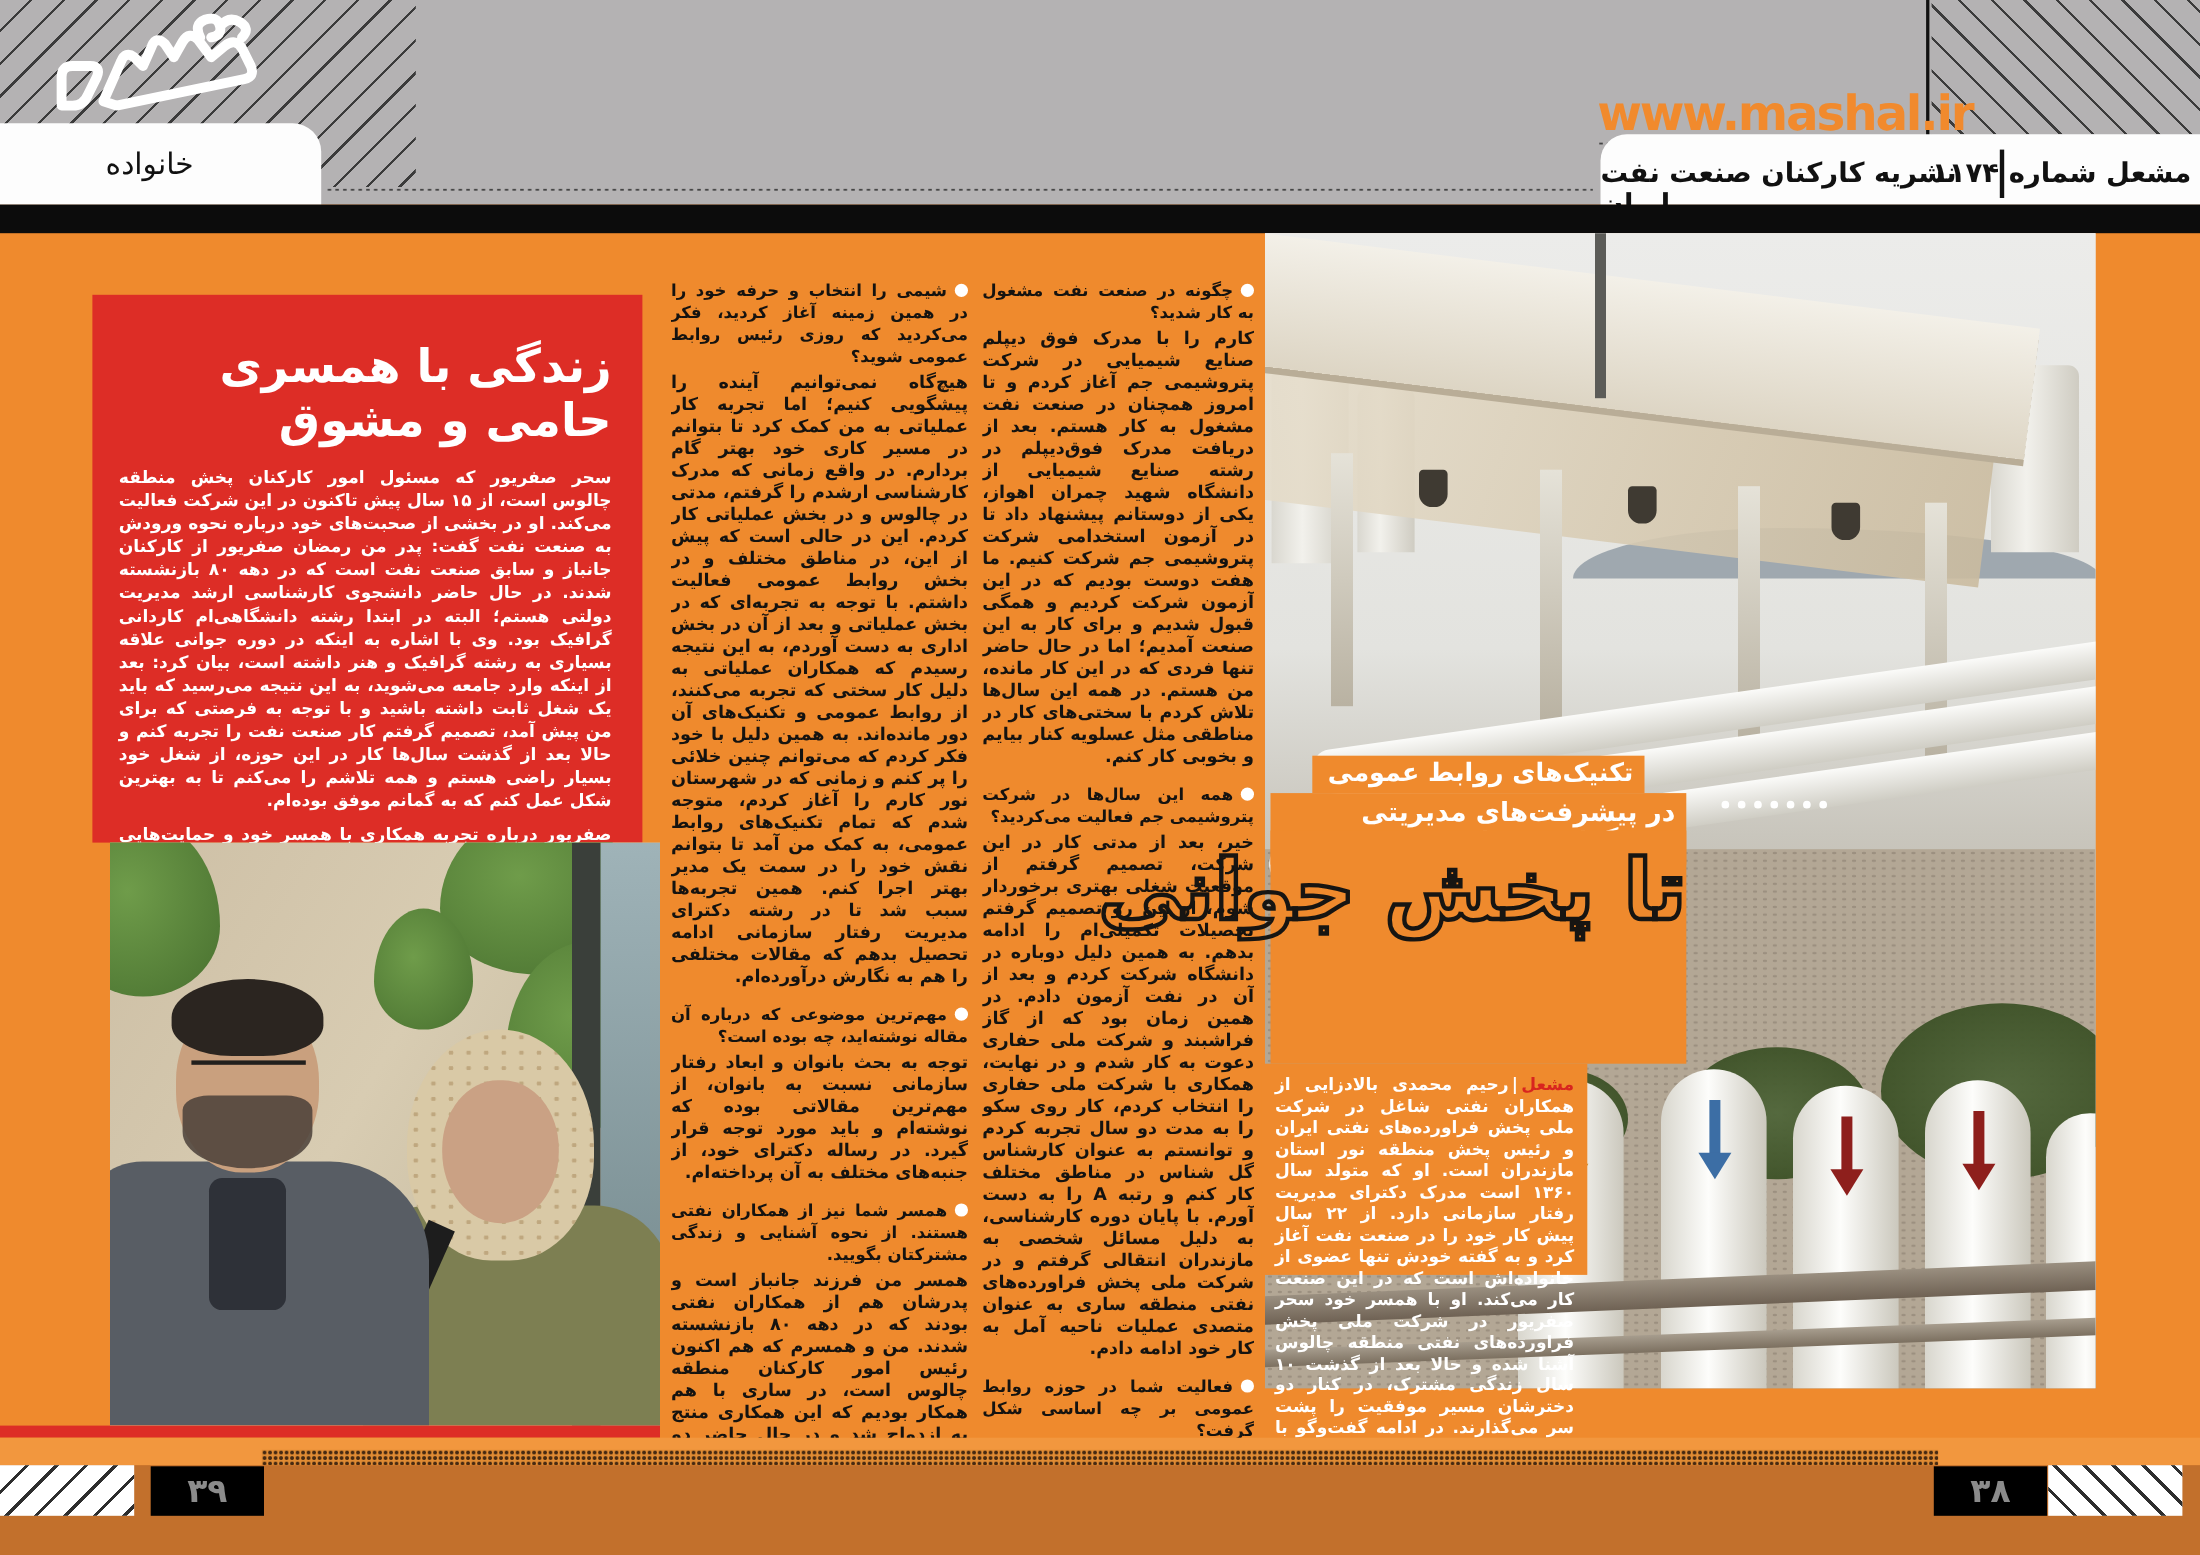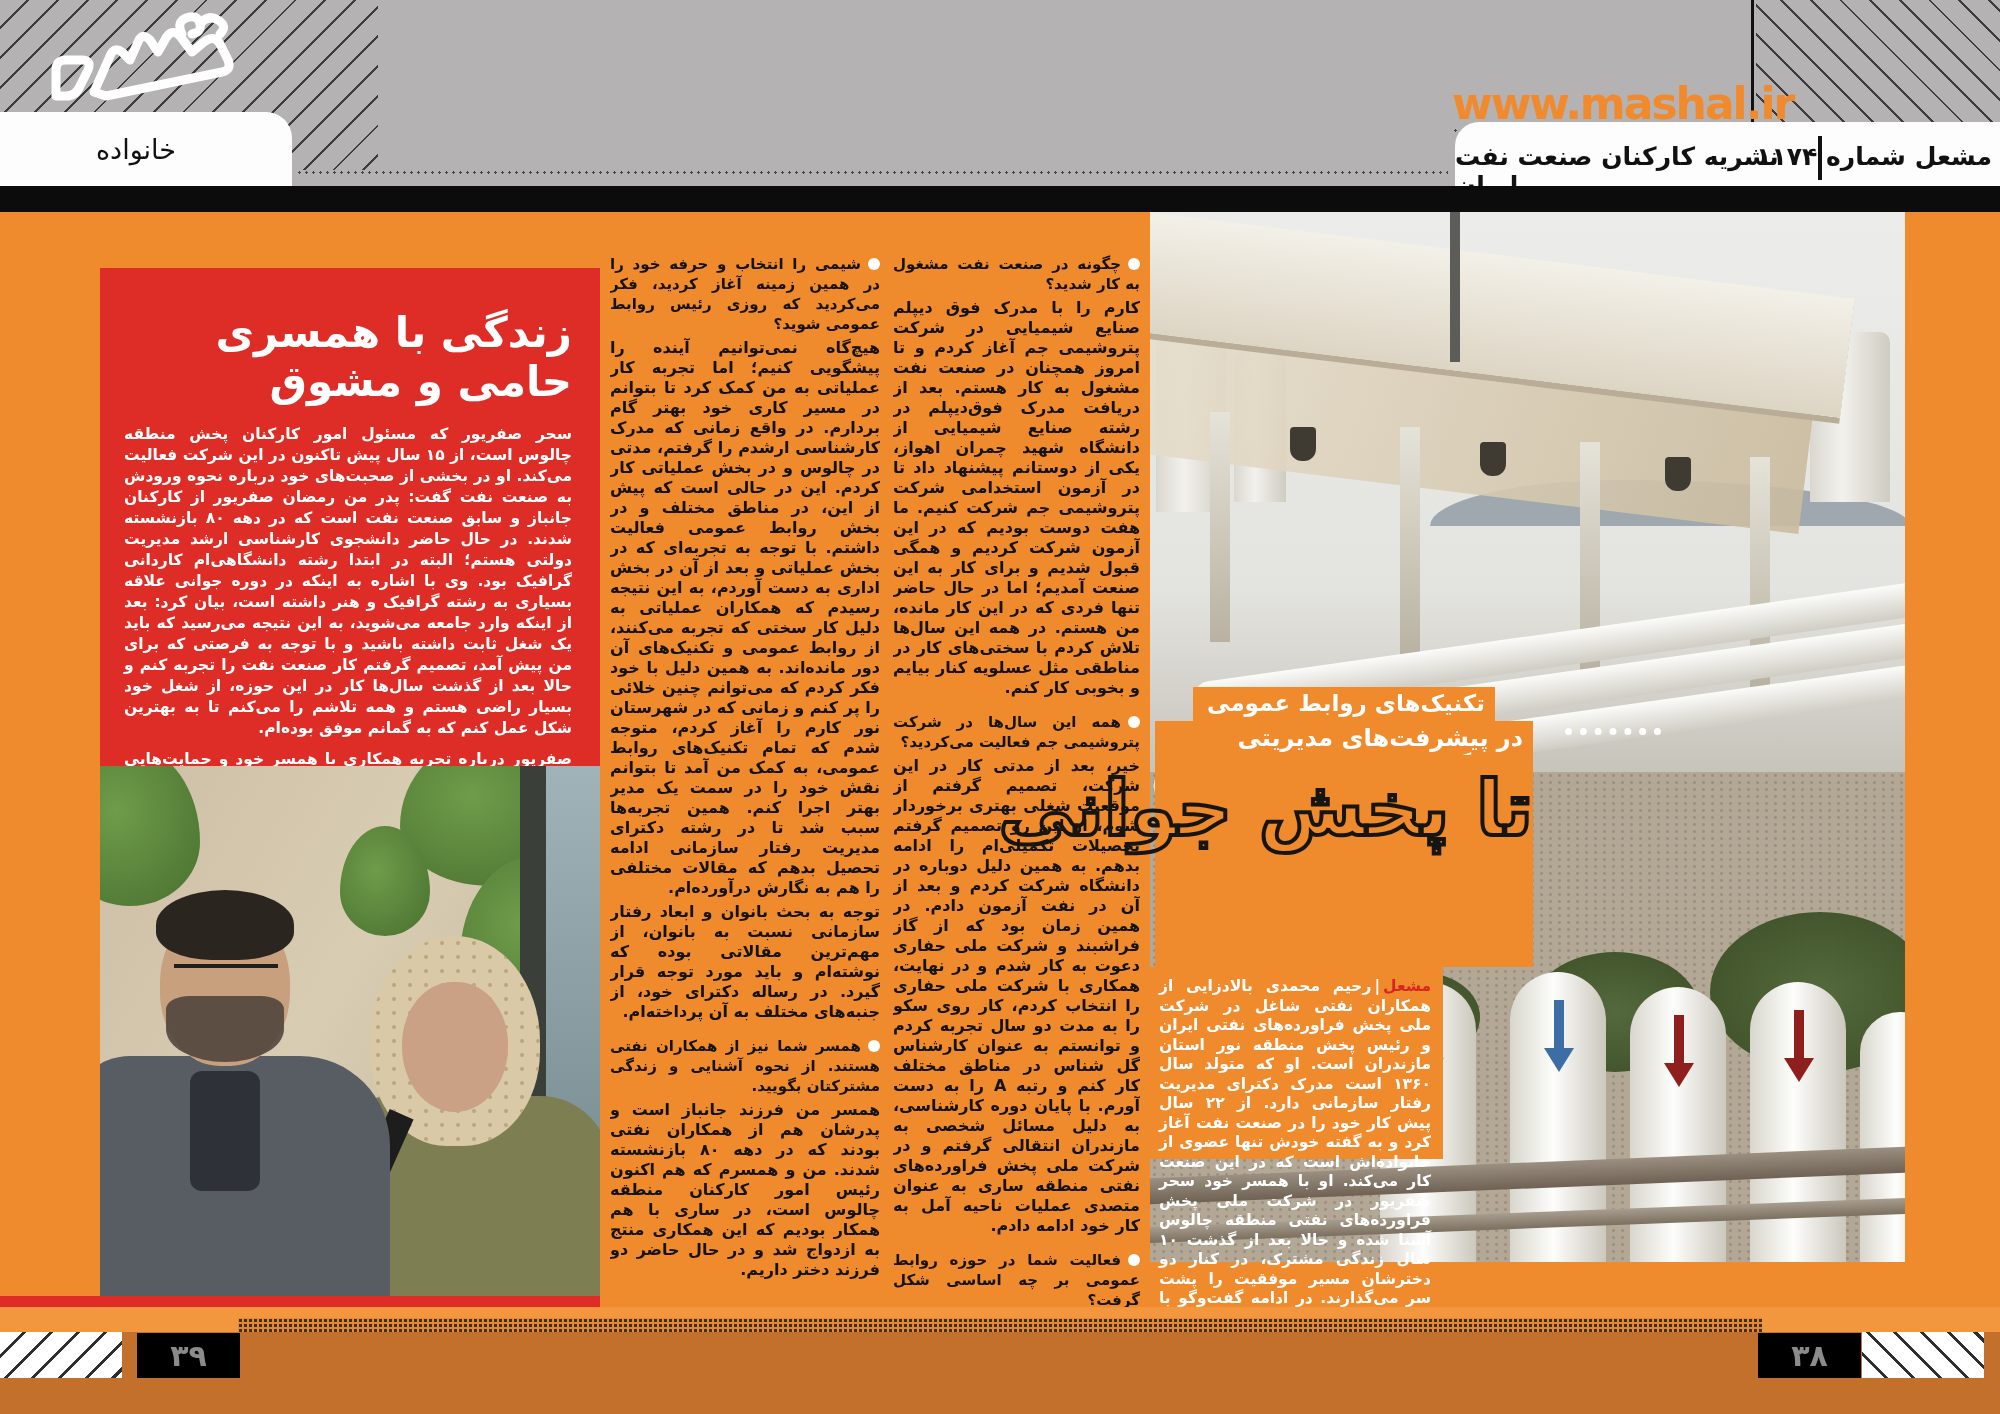--- a/index.html
+++ b/index.html
@@ -24,21 +24,21 @@
   .tabs-dots{position:absolute;left:296px;top:170px;width:1152px;height:5px;
     background-image:radial-gradient(#444 1.4px,transparent 1.6px);background-size:7px 5px;}
   .pub-tab{position:absolute;left:1455px;top:122px;width:545px;height:64px;background:#fdfdfd;
     border-top-left-radius:24px;}
   .pub-label{position:absolute;right:200px;top:20px;font-size:25px;font-weight:bold;color:#111;}
   .issue-label{position:absolute;right:8px;top:20px;font-size:25px;font-weight:bold;color:#111;}
   .tab-divider{position:absolute;right:178px;top:14px;width:4px;height:44px;background:#111;}
   .black-bar{position:absolute;left:0;top:186px;width:2000px;height:26px;background:#0c0c0c;}
 
   
-  .sidebar-box{position:absolute;left:100px;top:268px;width:500px;height:498px;background:#dd2d26;
+  .sidebar-box{position:absolute;left:84px;top:268px;width:500px;height:498px;background:#dd2d26;
     box-sizing:border-box;padding:34px 28px 20px 24px;direction:rtl;}
   .sidebar-title{color:#fff;font-size:42px;font-weight:900;margin:6px 0 18px 0;text-align:right;}
   .sidebar-paras p{color:#fff;font-size:15.5px;font-weight:bold;line-height:21px;margin:0 0 10px 0;
     text-align:justify;}
   .photo-red-strip{position:absolute;left:0;top:1296px;width:600px;height:11px;background:#dd2d26;}
 
   
   .couple-photo{position:absolute;left:100px;top:766px;width:500px;height:530px;overflow:hidden;
     background:linear-gradient(120deg,#cdbfa5 0%,#d8ccb2 45%,#bdb296 100%);}
   .leaf{position:absolute;background:radial-gradient(ellipse at 40% 40%,#6f9c4a,#48702f);border-radius:50% 50% 50% 50%/60% 60% 40% 40%;}
@@ -187,20 +187,21 @@
       <div class="hair"></div>
       <div class="glasses"></div>
       <div class="beard"></div>
     </div>
   </div>
   <div class="photo-red-strip"></div>
 
   <div class="col col-left">
       <div class="qa-q"><span class="qdot"></span>شیمی را انتخاب و حرفه خود را در همین زمینه آغاز کردید، فکر می‌کردید که روزی رئیس روابط عمومی شوید؟</div>
       <div class="qa-a">هیچ‌گاه نمی‌توانیم آینده را پیشگویی کنیم؛ اما تجربه کار عملیاتی به من کمک کرد تا بتوانم در مسیر کاری خود بهتر گام بردارم. در واقع زمانی که مدرک کارشناسی ارشدم را گرفتم، مدتی در چالوس و در بخش عملیاتی کار کردم. این در حالی است که پیش از این، در مناطق مختلف و در بخش روابط عمومی فعالیت داشتم. با توجه به تجربه‌ای که در بخش عملیاتی و بعد از آن در بخش اداری به دست آوردم، به این نتیجه رسیدم که همکاران عملیاتی به دلیل کار سختی که تجربه می‌کنند، از روابط عمومی و تکنیک‌های آن دور مانده‌اند. به همین دلیل با خود فکر کردم که می‌توانم چنین خلائی را پر کنم و زمانی که در شهرستان نور کارم را آغاز کردم، متوجه شدم که تمام تکنیک‌های روابط عمومی، به کمک من آمد تا بتوانم نقش خود را در سمت یک مدیر بهتر اجرا کنم. همین تجربه‌ها سبب شد تا در رشته دکترای مدیریت رفتار سازمانی ادامه تحصیل بدهم که مقالات مختلفی را هم به نگارش درآورده‌ام.</div>
+      <div class="qa-q"><span class="qdot"></span>مهم‌ترین موضوعی که درباره آن مقاله نوشته‌اید، چه بوده است؟</div>
       <div class="qa-a">توجه به بحث بانوان و ابعاد رفتار سازمانی نسبت به بانوان، از مهم‌ترین مقالاتی بوده که نوشته‌ام و باید مورد توجه قرار گیرد. در رساله دکترای خود، از جنبه‌های مختلف به آن پرداخته‌ام.</div>
       <div class="qa-q"><span class="qdot"></span>همسر شما نیز از همکاران نفتی هستند. از نحوه آشنایی و زندگی مشترکتان بگویید.</div>
       <div class="qa-a">همسر من فرزند جانباز است و پدرشان هم از همکاران نفتی بودند که در دهه ۸۰ بازنشسته شدند. من و همسرم که هم اکنون رئیس امور کارکنان منطقه چالوس است، در ساری با هم همکار بودیم که این همکاری منتج به ازدواج شد و در حال حاضر دو فرزند دختر داریم.</div>
     </div>
   <div class="col col-right">
       <div class="qa-q"><span class="qdot"></span>چگونه در صنعت نفت مشغول به کار شدید؟</div>
       <div class="qa-a">کارم را با مدرک فوق دیپلم صنایع شیمیایی در شرکت پتروشیمی جم آغاز کردم و تا امروز همچنان در صنعت نفت مشغول به کار هستم. بعد از دریافت مدرک فوق‌دیپلم در رشته صنایع شیمیایی از دانشگاه شهید چمران اهواز، یکی از دوستانم پیشنهاد داد تا در آزمون استخدامی شرکت پتروشیمی جم شرکت کنیم. ما هفت دوست بودیم که در این آزمون شرکت کردیم و همگی قبول شدیم و برای کار به این صنعت آمدیم؛ اما در حال حاضر تنها فردی که در این کار مانده، من هستم. در همه این سال‌ها تلاش کردم با سختی‌های کار در مناطقی مثل عسلویه کنار بیایم و بخوبی کار کنم.</div>
       <div class="qa-q"><span class="qdot"></span>همه این سال‌ها در شرکت پتروشیمی جم فعالیت می‌کردید؟</div>
       <div class="qa-a">خیر، بعد از مدتی کار در این شرکت، تصمیم گرفتم از موقعیت شغلی بهتری برخوردار شوم، از این رو تصمیم گرفتم تحصیلات تکمیلی‌ام را ادامه بدهم. به همین دلیل دوباره در دانشگاه شرکت کردم و بعد از آن در نفت آزمون دادم. در همین زمان بود که از گاز فراشبند و شرکت ملی حفاری دعوت به کار شدم و در نهایت، همکاری با شرکت ملی حفاری را انتخاب کردم، کار روی سکو را به مدت دو سال تجربه کردم و توانستم به عنوان کارشناس گل شناس در مناطق مختلف کار کنم و رتبه A را به دست آورم. با پایان دوره کارشناسی، به دلیل مسائل شخصی به مازندران انتقالی گرفتم و در شرکت ملی پخش فراورده‌های نفتی منطقه ساری به عنوان متصدی عملیات ناحیه آمل به کار خود ادامه دادم.</div>
       <div class="qa-q"><span class="qdot"></span>فعالیت شما در حوزه روابط عمومی بر چه اساسی شکل گرفت؟</div>

